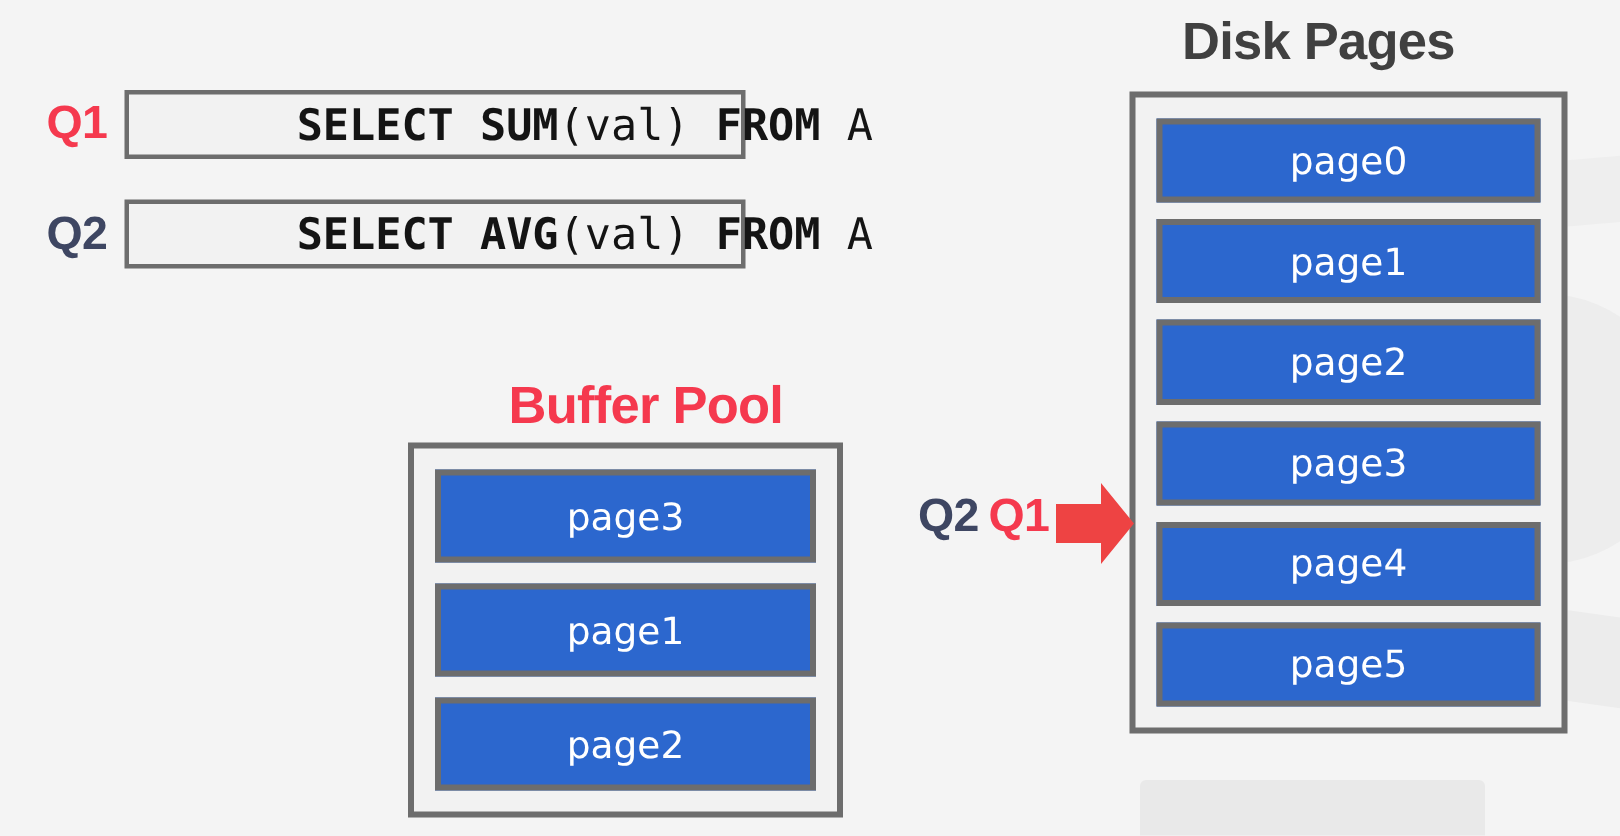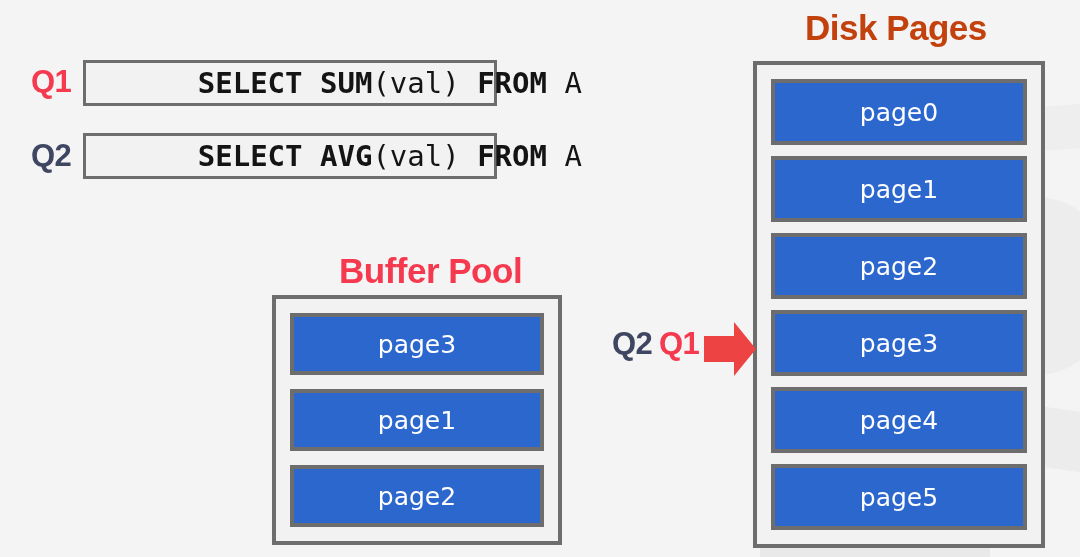--- a/index.html
+++ b/index.html
@@ -125,21 +125,21 @@
     left: 272px;
     top: 295px;
     width: 290px;
     height: 250px;
     gap: 14px;
   }
   #disk-pages-container {
     left: 753px;
     top: 61px;
     width: 292px;
-    height: 487px;
+    height: 428px;
     gap: 11px;
   }
 
   
   .page-box {
     box-sizing: border-box;
     flex: 1 1 auto;
     border: 4px solid #6d6d6d;
     background: #2c67ce;
     color: #ffffff;
@@ -202,21 +202,21 @@
     </span>
   </div>
 
   <div class="section-title" id="buffer-pool-title" style="color:#f5394e;">Buffer Pool</div>
   <div class="page-container" id="buffer-pool-container">
     <div class="page-box">page3</div>
     <div class="page-box">page1</div>
     <div class="page-box">page2</div>
   </div>
 
-  <div class="section-title" id="disk-pages-title" style="color:#c2410c;margin-left:17px;">Disk Pages</div>
+  <div class="section-title" id="disk-pages-title" style="color:#404040;">Disk Pages</div>
   <div class="page-container" id="disk-pages-container">
     <div class="page-box">page0</div>
     <div class="page-box">page1</div>
     <div class="page-box">page2</div>
     <div class="page-box">page3</div>
     <div class="page-box">page4</div>
     <div class="page-box">page5</div>
   </div>
 
   <div id="access-arrow-group">

